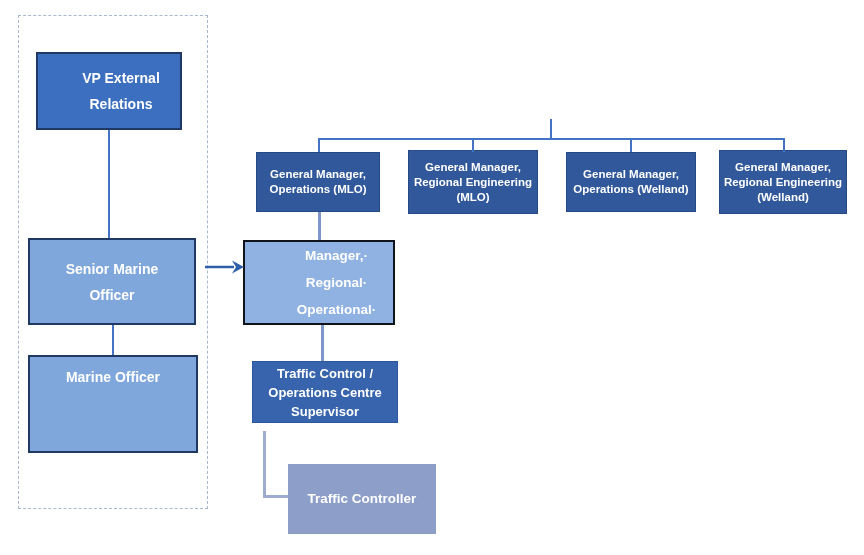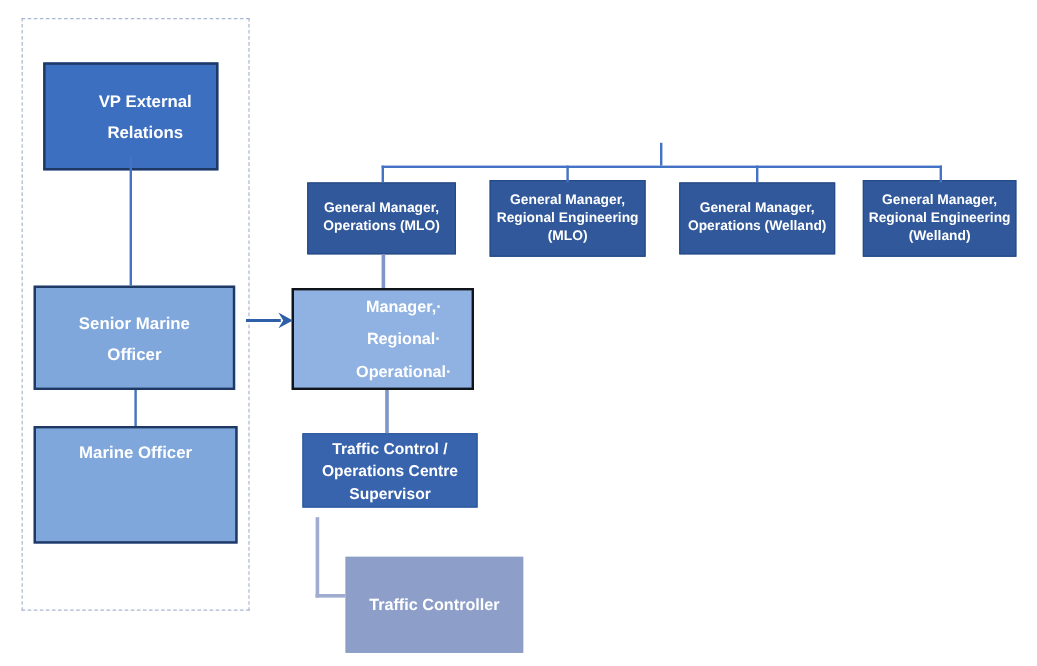--- a/index.html
+++ b/index.html
@@ -10,32 +10,32 @@
   .node{
     position:absolute;box-sizing:border-box;color:#fff;font-weight:700;
     text-align:center;white-space:pre-line;display:flex;align-items:center;
     justify-content:center;line-height:1.5;
   }
   .frame{
     position:absolute;left:18px;top:15px;width:190px;height:494px;
     border:1px dashed #a9b7cf;box-sizing:border-box;
   }
   
-  .vp-external{left:36px;top:52px;width:146px;height:90px;border:2px solid #1f3864;font-size:14px;line-height:26px;padding-left:24px;}
+  .vp-external{left:36px;top:52px;width:146px;height:78px;border:2px solid #1f3864;font-size:14px;line-height:26px;padding-left:24px;}
   .senior-marine{left:28px;top:238px;width:168px;height:87px;border:2px solid #1f3864;font-size:14px;line-height:26px;}
   .marine-officer{left:28px;top:355px;width:170px;height:98px;border:2px solid #1f3864;font-size:14px;align-items:flex-start;padding-top:10px;}
   
   .vp-operations{left:488px;top:58px;width:128px;height:61px;border:1px solid #203f6e;font-size:11.5px;line-height:18px;}
   .gm1{left:256px;top:152px;width:124px;height:60px;border:1px solid #254a85;font-size:11.5px;line-height:15px;}
   .gm2{left:408px;top:150px;width:130px;height:64px;border:1px solid #254a85;font-size:11.5px;line-height:15px;}
   .gm3{left:566px;top:152px;width:130px;height:60px;border:1px solid #254a85;font-size:11.5px;line-height:15px;}
   .gm4{left:719px;top:150px;width:128px;height:64px;border:1px solid #254a85;font-size:11.5px;line-height:15px;}
   .manager{left:243px;top:240px;width:152px;height:85px;border:2px solid #10131a;font-size:13.5px;line-height:27px;}
   .tcs{left:252px;top:361px;width:146px;height:62px;border:1px solid #2b579c;font-size:13px;line-height:19px;}
-  .controller{left:288px;top:464px;width:148px;height:80px;border:1px solid #8c9ec6;font-size:13.5px;}
+  .controller{left:288px;top:464px;width:148px;height:70px;border:1px solid #8c9ec6;font-size:13.5px;}
   
   .conn{position:absolute;}
   .v{width:2px;} .h{height:2px;}
   .c-vpext-senior{left:108px;top:130px;height:108px;}
   .c-senior-marine{left:112px;top:325px;height:30px;}
   .c-vpops-stub{left:550px;top:119px;height:19px;}
   .c-rail{left:318px;top:138px;width:467px;}
   .c-drop1{left:318px;top:138px;height:14px;}
   .c-drop2{left:472px;top:138px;height:14px;}
   .c-drop3{left:630px;top:138px;height:14px;}

